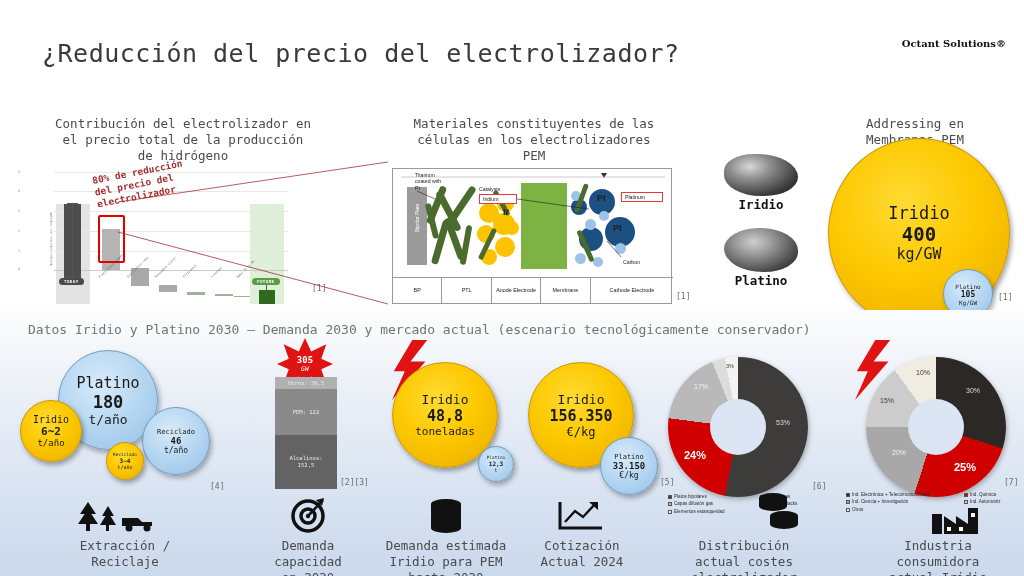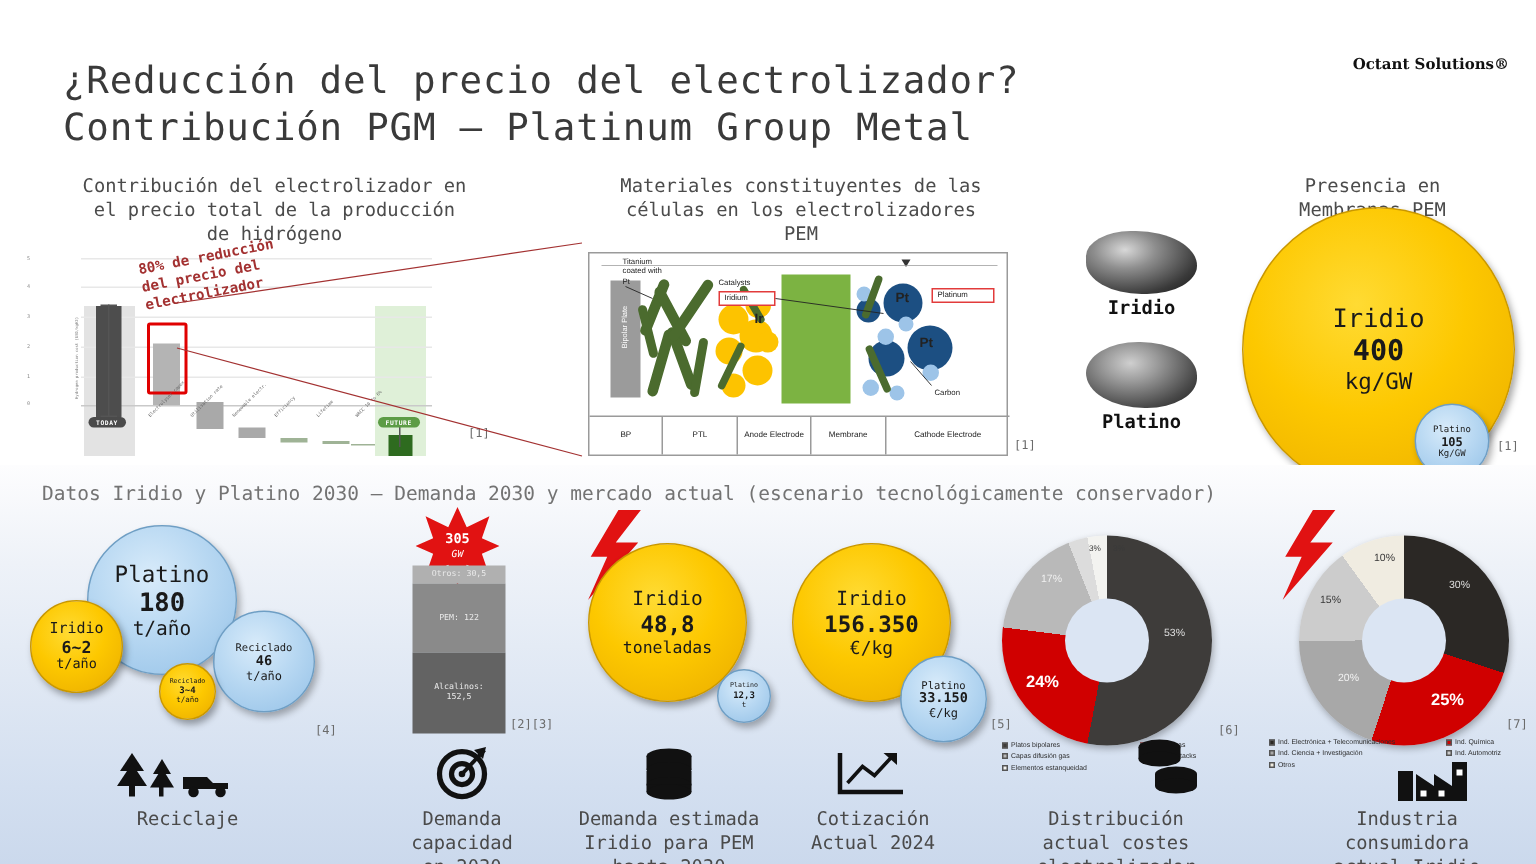--- a/index.html
+++ b/index.html
@@ -214,21 +214,20 @@
   .icon { position: absolute; }
 </style>
 </head>
 <body>
 
 <div class="slide">
 
   <div class="header">
     <div class="title-block">
       <div class="title-line">¿Reducción del precio del electrolizador?</div>
-      <div class="title-line">Contribución PGM – Platinum Group Metal</div>
     </div>
     <div class="logo">
       <div class="logo-name">Octant Solutions®</div>
     </div>
   </div>
 
   <div class="chartpanel">
     <div class="panel-head">
       <div>Contribución del electrolizador en</div>
       <div>el  precio total de la producción</div>
@@ -372,21 +371,21 @@
         <div class="pem-cell">Anode Electrode</div>
         <div class="pem-cell">Membrane</div>
         <div class="pem-cell" style="flex:1.7;">Cathode Electrode</div>
       </div>
     </div>
     <div class="ref" style="left:292px; top:176px;">[1]</div>
   </div>
 
   <div class="prespanel">
     <div class="panel-head" style="margin-left:120px; width:190px;">
-      <div>Presencia en</div>
+      <div>Addressing en</div>
       <div>Membranas PEM</div>
     </div>
 
     <div style="position:absolute; left:24px; top:38px;">
       <div class="rock"></div>
       <div class="rocklabel">Iridio</div>
     </div>
     <div style="position:absolute; left:24px; top:112px;">
       <div class="rock2"></div>
       <div class="rocklabel">Platino</div>
@@ -440,20 +439,21 @@
         <rect x="14" y="23" width="4" height="8" fill="#111"></rect>
       <polygon points="36,6 42,16 30,16" fill="#111"></polygon>
         <polygon points="36,12 44,25 28,25" fill="#111"></polygon>
         <rect x="34" y="24" width="3" height="7" fill="#111"></rect>
       <path d="M50 26 L50 18 L66 18 L70 22 L80 22 L80 26 Z" fill="#111"></path>
       <circle cx="57" cy="28" r="3.5" fill="#111"></circle>
         <circle cx="75" cy="28" r="3.5" fill="#111"></circle>
     </svg>
 
     <div class="caption" style="left:40px; top:506px; width:170px;">
+      <div>Extracción /</div>
       <div>Reciclaje</div>
     </div>
   </div>
 
   <div>
     <div class="star" style="left:277px; top:306px; width:56px; height:52px;">
       <div class="s1">305</div>
       <div class="s2">GW</div>
     </div>
 

